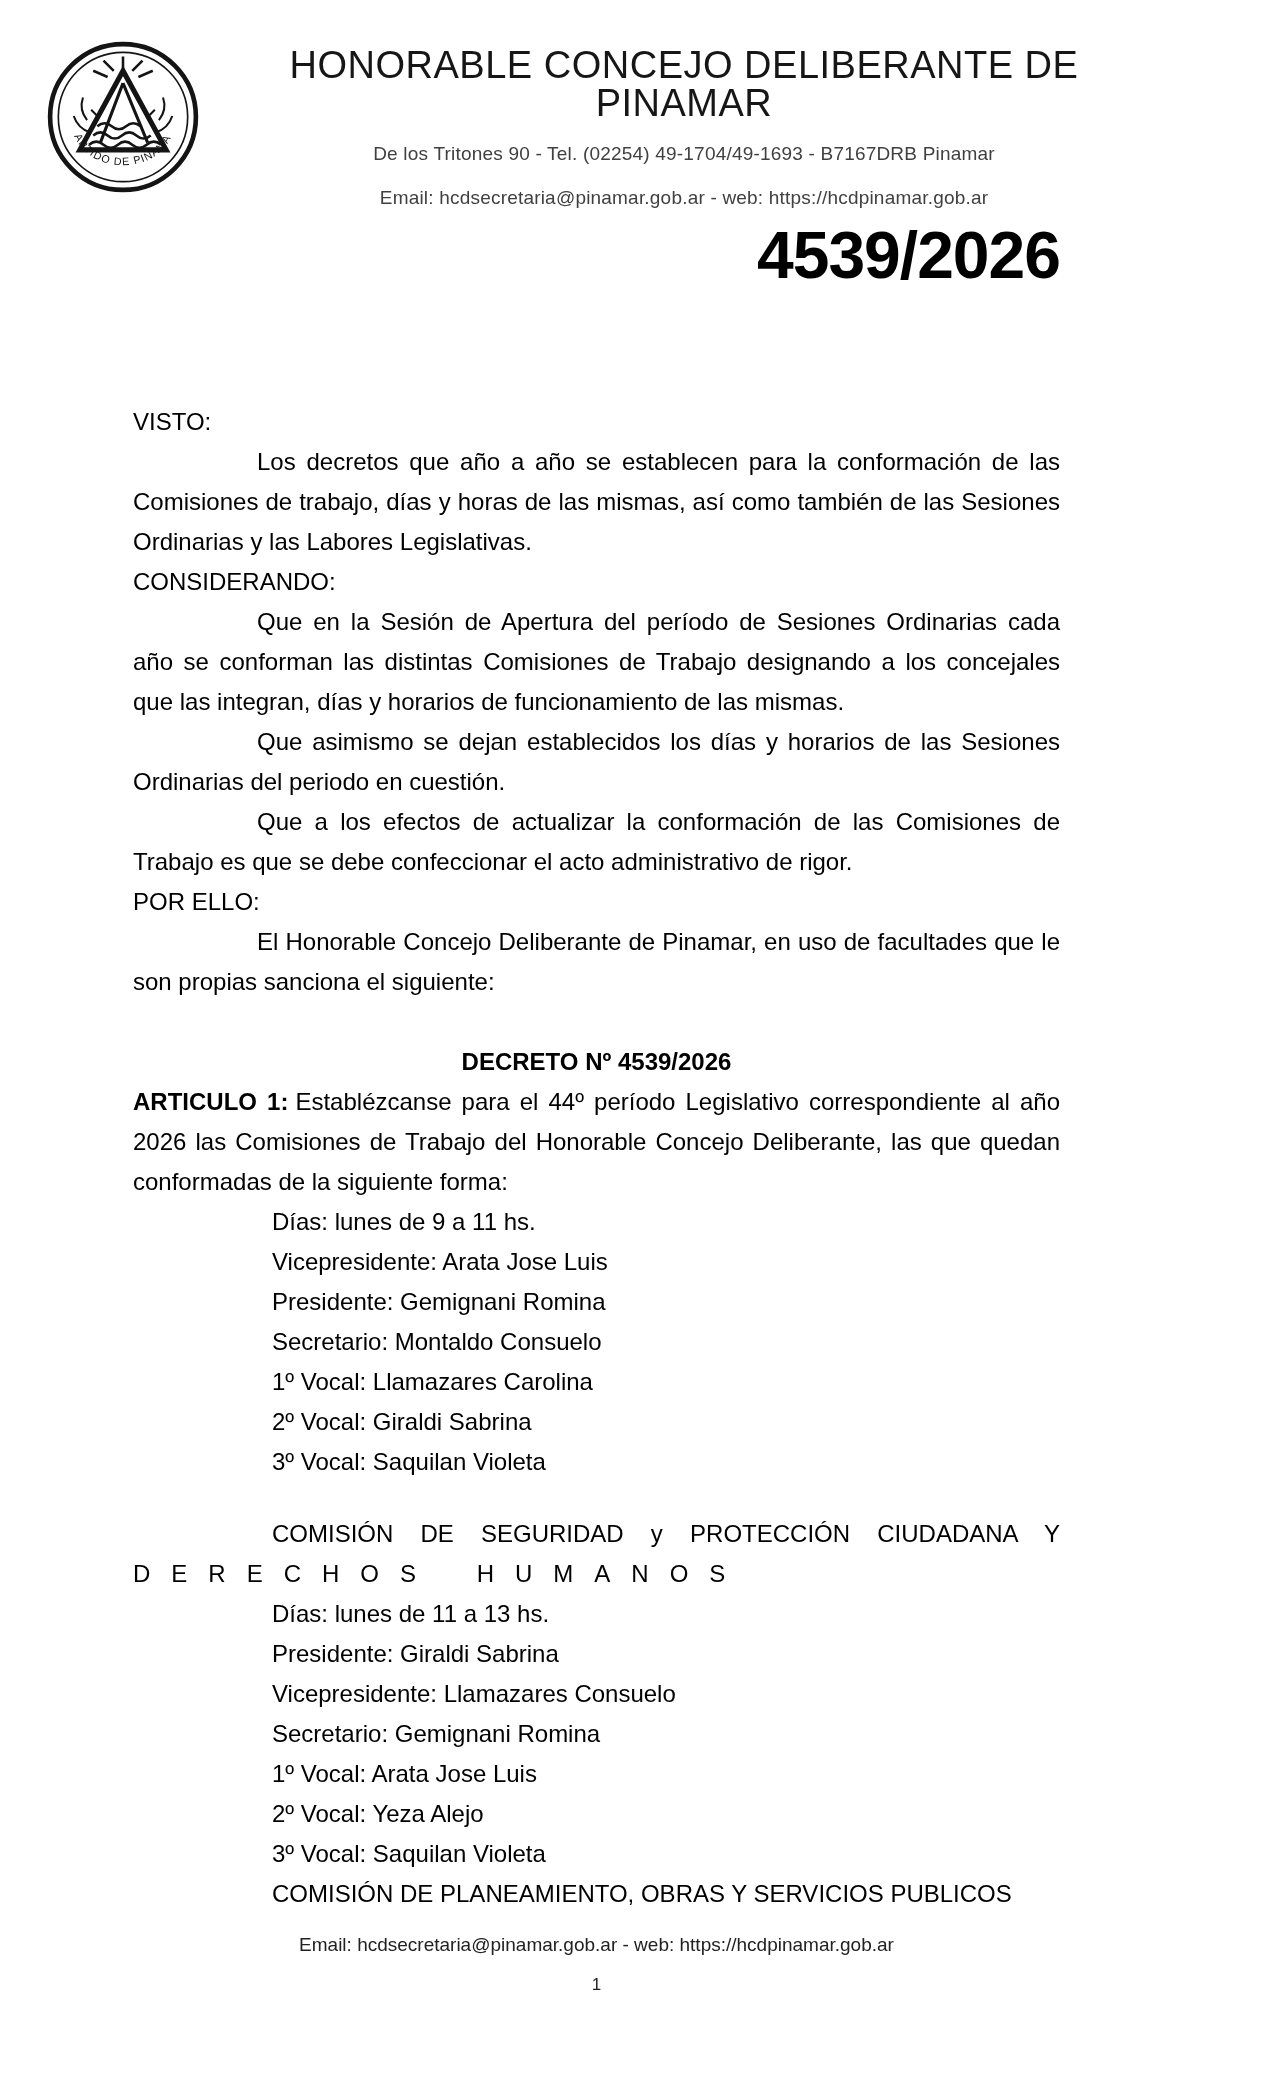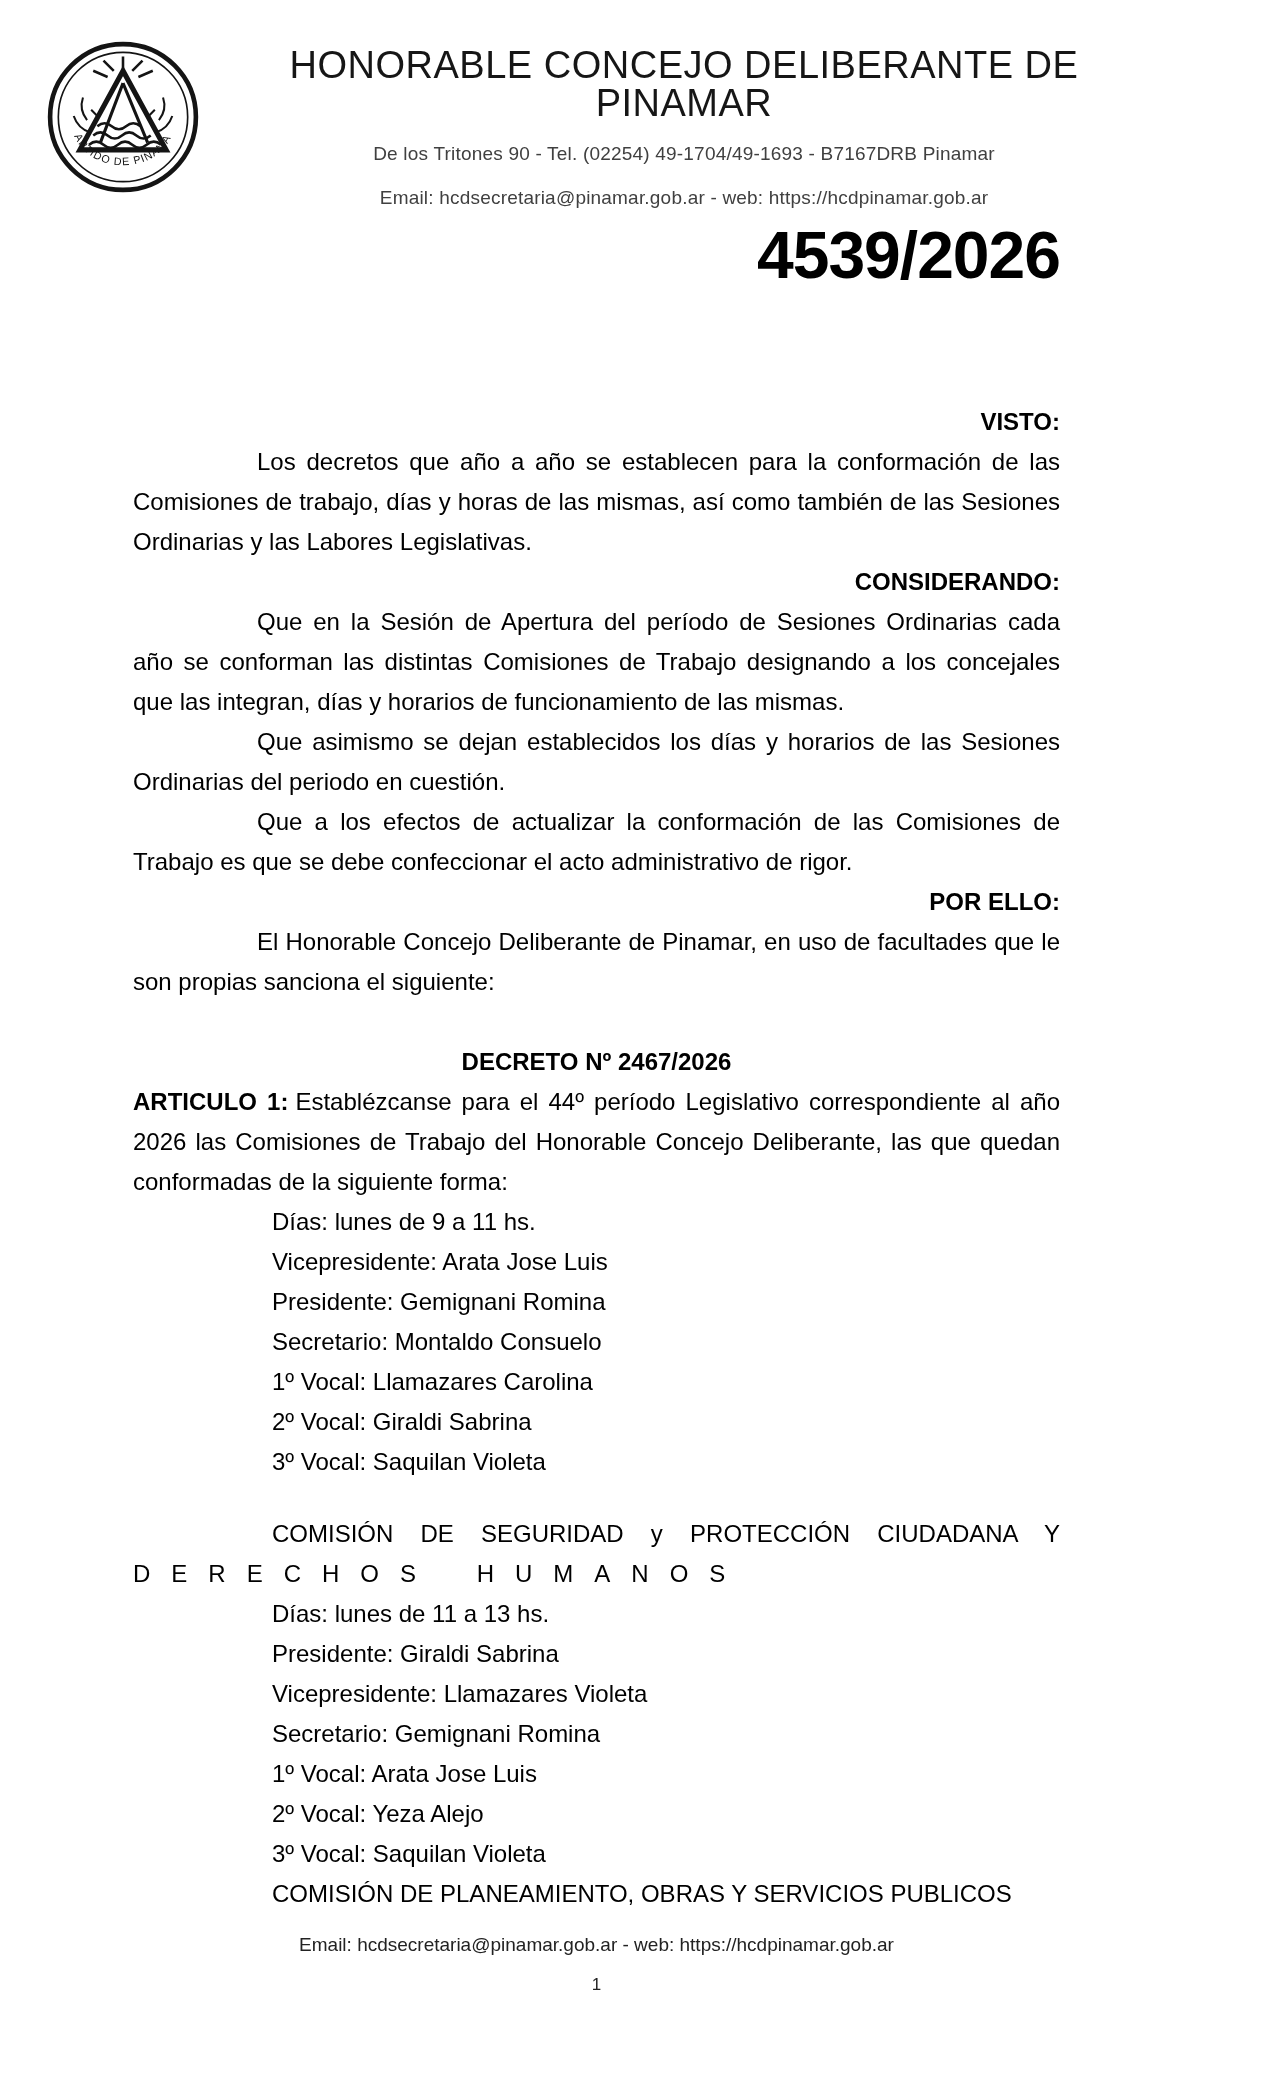--- a/index.html
+++ b/index.html
@@ -37,21 +37,21 @@
     text-align:right;
     font-size:66px; line-height:90px; font-weight:700;
     letter-spacing:-1px; color:#000;
   }
 
   
   .doc-body {
     position:absolute; top:402px; left:133px; width:927px;
     font-size:24px; line-height:40px;
   }
-  .b-label { font-weight:700;text-align:right; }
+  .b-label { font-weight:400; }
   .p { margin:0; text-indent:124px; text-align:justify; }
   .p-noindent { margin:0; text-align:justify; }
   .lbl-inline { font-weight:700; margin-right:7px; }
   .decreto-heading {
     margin-top:40px;
     text-align:center; font-weight:700;
   }
   .listing-line { padding-left:139px; white-space:nowrap; }
   .c2-title1 {
     text-indent:139px;
@@ -111,37 +111,37 @@
     <p class="p">Los decretos que año a año se establecen para la conformación de las Comisiones de trabajo, días y horas de las mismas, así como también de las Sesiones Ordinarias y las Labores Legislativas.</p>
 
     <div class="b-label">CONSIDERANDO:</div>
     <p class="p">Que en la Sesión de Apertura del período de Sesiones Ordinarias cada año se conforman las distintas Comisiones de Trabajo designando a los concejales que las integran, días y horarios de funcionamiento de las mismas.</p>
     <p class="p">Que asimismo se dejan establecidos los días y horarios de las Sesiones Ordinarias del periodo en cuestión.</p>
     <p class="p">Que a los efectos de actualizar la conformación de las Comisiones de Trabajo es que se debe confeccionar el acto administrativo de rigor.</p>
 
     <div class="b-label">POR ELLO:</div>
     <p class="p">El Honorable Concejo Deliberante de Pinamar, en uso de facultades que le son propias sanciona el siguiente:</p>
 
-    <div class="decreto-heading">DECRETO Nº 2467/2026</div>
+    <div class="decreto-heading">DECRETO Nº 4539/2026</div>
 
     <p class="p-noindent"><span class="lbl-inline">ARTICULO 1:</span><span>Establézcanse para el 44º período Legislativo correspondiente al año 2026 las Comisiones de Trabajo del Honorable Concejo Deliberante, las que quedan conformadas de la siguiente forma:</span></p>
 
     <div class="listing-line">Días: lunes de 9 a 11 hs.</div>
     <div class="listing-line">Vicepresidente: Arata Jose Luis</div>
     <div class="listing-line">Presidente: Gemignani Romina</div>
     <div class="listing-line">Secretario: Montaldo Consuelo</div>
     <div class="listing-line">1º Vocal: Llamazares Carolina</div>
     <div class="listing-line">2º Vocal: Giraldi Sabrina</div>
     <div class="listing-line">3º Vocal: Saquilan Violeta</div>
 
     <div class="c2-title1">COMISIÓN DE SEGURIDAD y PROTECCIÓN CIUDADANA Y</div>
     <div class="c2-title2">DERECHOS HUMANOS</div>
     <div class="listing-line">Días: lunes de 11 a 13 hs.</div>
     <div class="listing-line">Presidente: Giraldi Sabrina</div>
-    <div class="listing-line">Vicepresidente: Llamazares Violeta</div>
+    <div class="listing-line">Vicepresidente: Llamazares Consuelo</div>
     <div class="listing-line">Secretario: Gemignani Romina</div>
     <div class="listing-line">1º Vocal: Arata Jose Luis</div>
     <div class="listing-line">2º Vocal: Yeza Alejo</div>
     <div class="listing-line">3º Vocal: Saquilan Violeta</div>
 
     <div class="listing-line">COMISIÓN DE PLANEAMIENTO, OBRAS Y SERVICIOS PUBLICOS</div>
 
   </div>
 
   <div class="footer">

